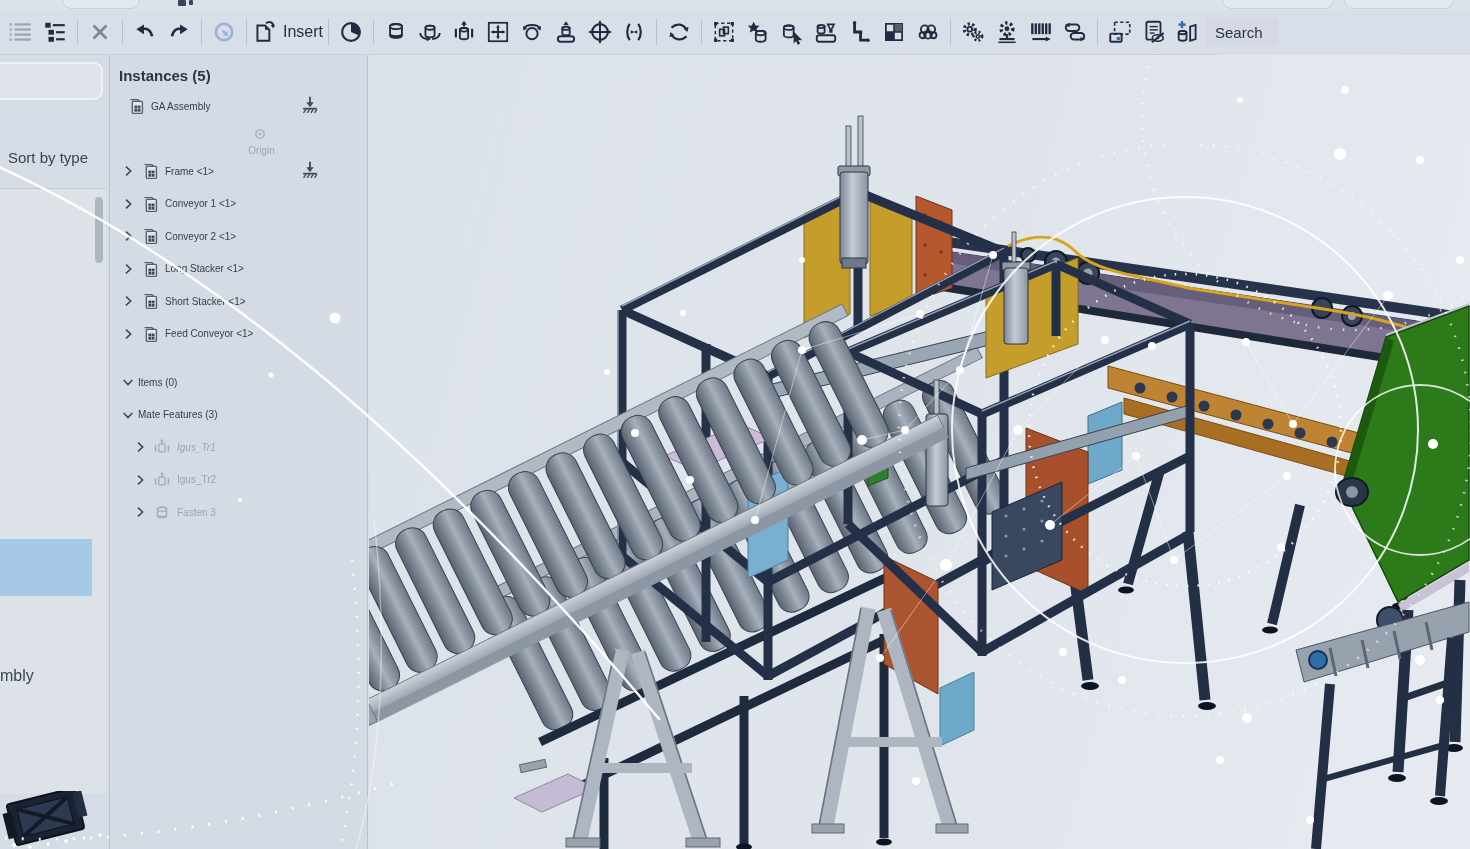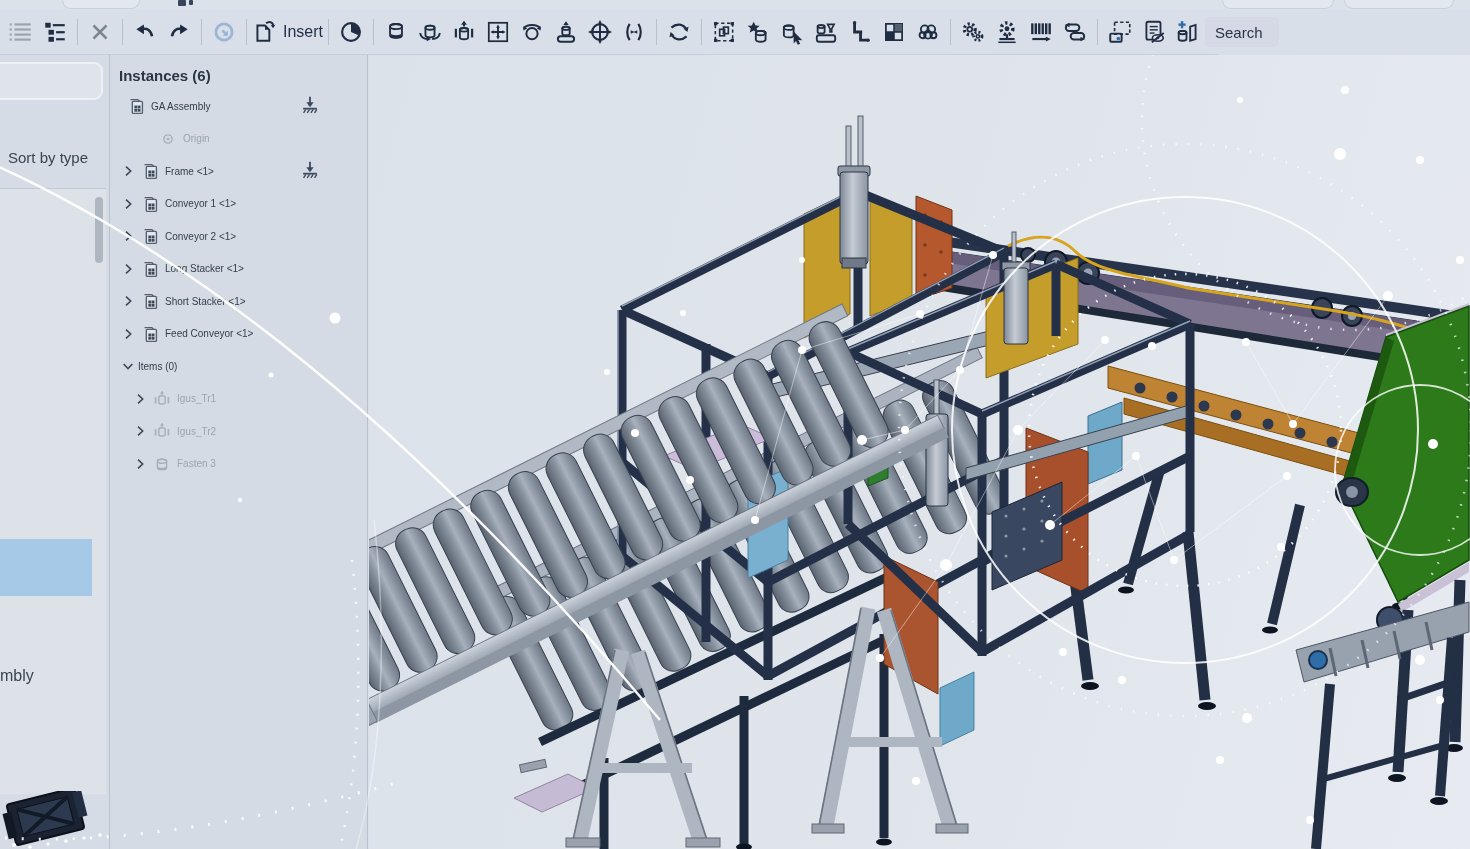--- a/index.html
+++ b/index.html
@@ -398,21 +398,21 @@
         <circle cx="30" cy="56" r="1.8" fill="#fff"></circle>
       <circle cx="48" cy="53" r="1.6" fill="#fff"></circle>
         <circle cx="66" cy="50" r="1.8" fill="#fff"></circle>
       <circle cx="84" cy="47" r="1.6" fill="#fff"></circle>
         <circle cx="100" cy="44" r="1.8" fill="#fff"></circle>
     </svg>
   </div>
 </div>
 
 <div class="treepanel">
-  <div class="tree-header">Instances (6)</div>
+  <div class="tree-header">Instances (5)</div>
   <div id="treerows">
       <div class="tree-row" style="padding-left: 14px;">
         <span class="ticon">
           <svg width="22" height="22" viewBox="0 0 24 24">
             <path d="M6 5 h8 l3 3" fill="none" stroke="#55606e" stroke-width="1.5"></path>
             <rect x="8" y="7" width="11" height="13" rx="1" fill="#e4e8ee" stroke="#55606e" stroke-width="1.5"></rect>
             <g fill="#3c4a5c">
               <rect x="10.2" y="11.5" width="3.1" height="3.1"></rect>
               <rect x="13.8" y="11.5" width="3.1" height="3.1"></rect>
               <rect x="10.2" y="15.1" width="3.1" height="3.1"></rect>
@@ -426,21 +426,21 @@
             <polygon points="8,9 16,9 12,14.5" fill="#3c4a5c"></polygon>
             <line x1="4.5" y1="16" x2="19.5" y2="16" stroke="#3c4a5c" stroke-width="1.9"></line>
             <g stroke="#3c4a5c" stroke-width="1.5">
               <line x1="7.5" y1="16.8" x2="5" y2="20.5"></line>
               <line x1="11.5" y1="16.8" x2="9" y2="20.5"></line>
               <line x1="15.5" y1="16.8" x2="13" y2="20.5"></line>
               <line x1="19.5" y1="16.8" x2="17" y2="20.5"></line>
             </g>
           </svg></span>
       </div>
-      <div class="tree-row muted" style="padding-left: 46px;">
+      <div class="tree-row muted" style="padding-left: 46px; flex-direction: column;">
         <span class="ticon">
           <svg width="22" height="22" viewBox="0 0 24 24">
             <circle cx="12" cy="12" r="4.5" fill="none" stroke="#a6aeb8" stroke-width="1.5"></circle>
             <circle cx="12" cy="12" r="1.5" fill="#a6aeb8"></circle>
           </svg>
         </span>
         <span class="lbl">Origin</span>
       </div>
       <div class="tree-row" style="padding-left: 8px;">
         <span class="chev">
@@ -566,29 +566,37 @@
             <g fill="#3c4a5c">
               <rect x="10.2" y="11.5" width="3.1" height="3.1"></rect>
               <rect x="13.8" y="11.5" width="3.1" height="3.1"></rect>
               <rect x="10.2" y="15.1" width="3.1" height="3.1"></rect>
               <rect x="13.8" y="15.1" width="3.1" height="3.1"></rect>
             </g>
           </svg>
         </span>
         <span class="lbl">Feed Conveyor &lt;1&gt;</span>
       </div>
+      <div class="tree-row" style="padding-left: 8px; margin-top: 16px;">
+        <span class="chev">
+          <svg width="16" height="16" viewBox="0 0 24 24">
+            <path d="M5.5 9 L12 16 L18.5 9" fill="none" stroke="#3c4a5c" stroke-width="2.4"></path>
+          </svg>
+        </span>
+        <span class="lbl">Items (0)</span>
+      </div>
       <div class="tree-row" style="padding-left: 8px;">
         <span class="chev">
           <svg width="16" height="16" viewBox="0 0 24 24">
             <path d="M5.5 9 L12 16 L18.5 9" fill="none" stroke="#3c4a5c" stroke-width="2.4"></path>
           </svg>
         </span>
-        <span class="lbl">Items (0)</span>
-      </div>
-      <div class="tree-row muted" style="padding-left: 20px;">
+        <span class="lbl">Mate Features (3)</span>
+      </div>
+      <div class="tree-row muted" style="padding-left: 20px; font-style: italic;">
         <span class="chev">
           <svg width="16" height="16" viewBox="0 0 24 24">
             <path d="M9 5.5 L16 12 L9 18.5" fill="none" stroke="#3c4a5c" stroke-width="2.4"></path>
           </svg>
         </span>
         <span class="ticon">
           <svg width="22" height="22" viewBox="0 0 24 24">
             <polygon points="12,3 9.8,6 14.2,6" fill="#a6aeb8"></polygon>
             <line x1="12" y1="5.5" x2="12" y2="8" stroke="#a6aeb8" stroke-width="1.5"></line>
             <path d="M8.5 10 a3.5 1.5 0 0 1 7 0 v6 a3.5 1.5 0 0 1 -7 0 z" fill="none" stroke="#a6aeb8" stroke-width="1.5"></path>

